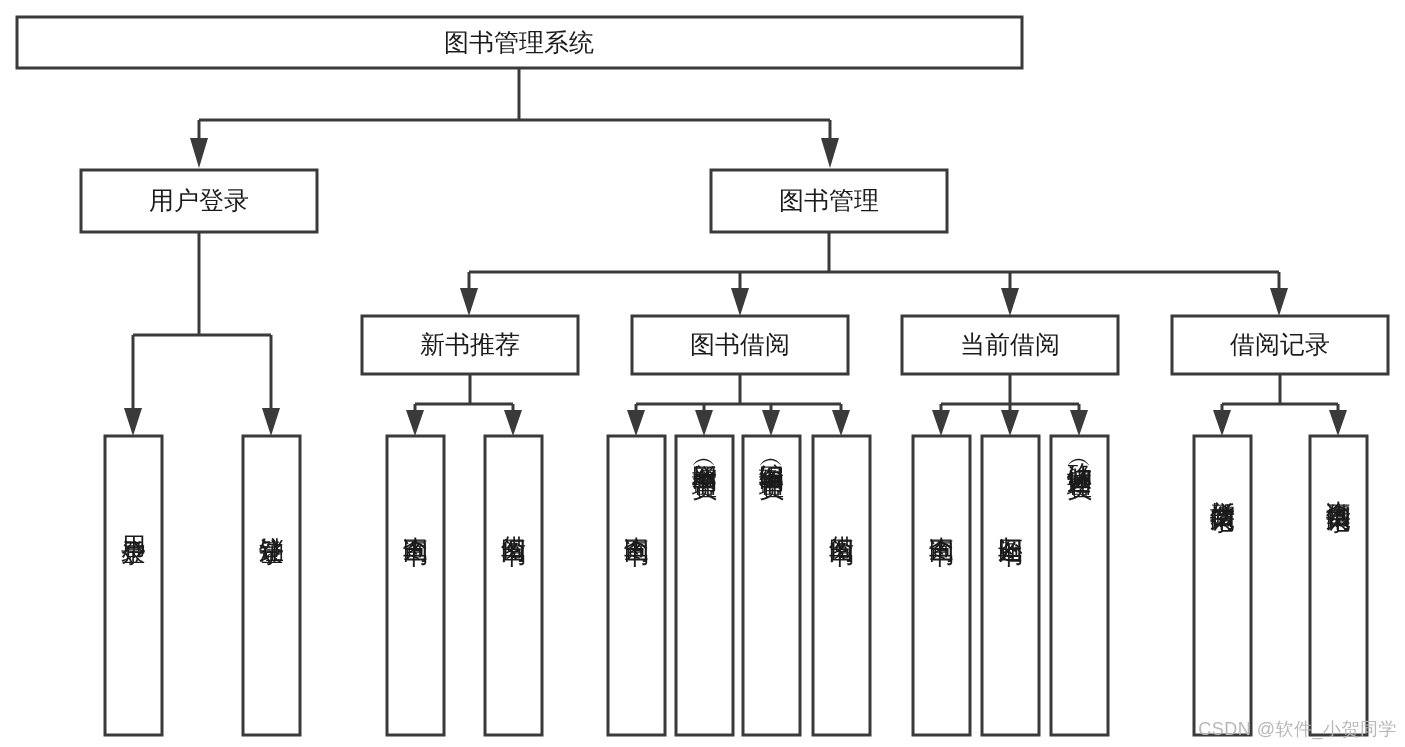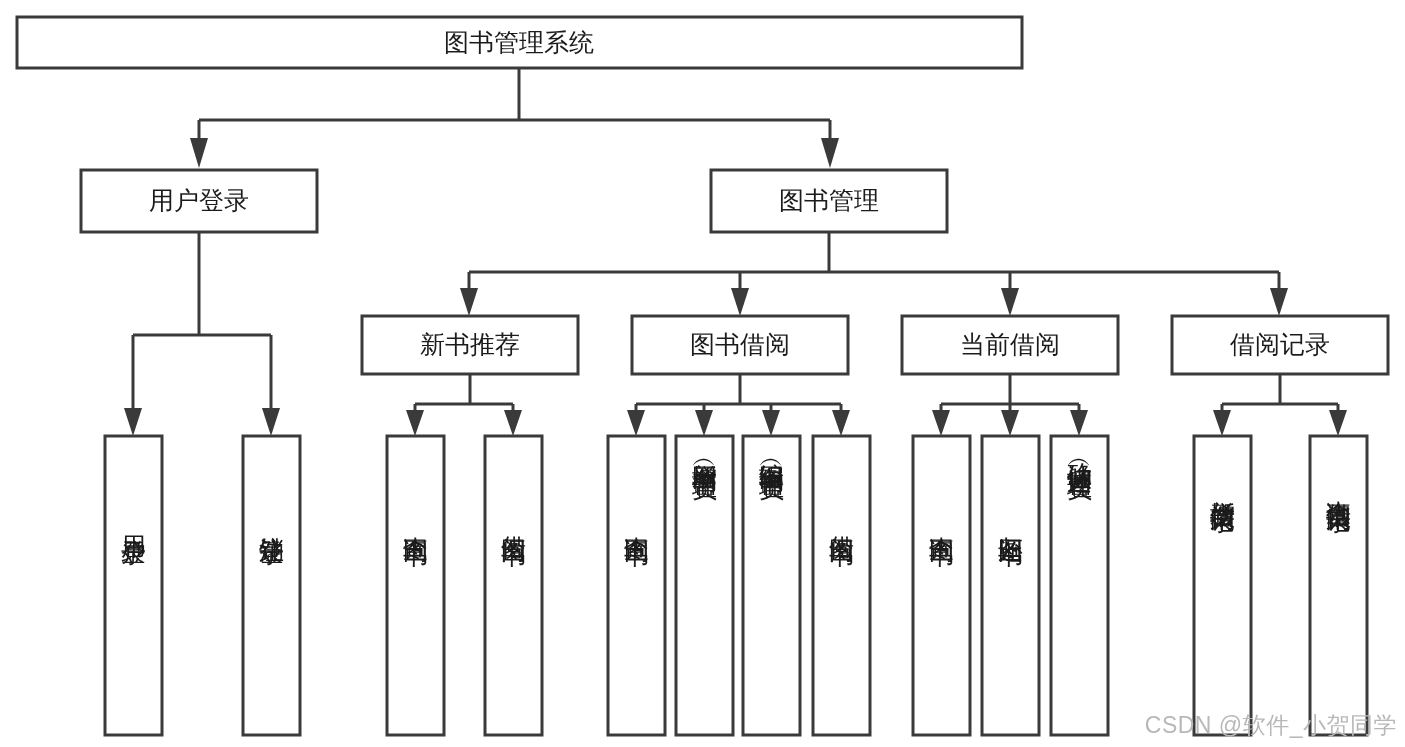--- a/index.html
+++ b/index.html
@@ -59,21 +59,21 @@
     line-height: 1;
     white-space: nowrap;
     text-align: left;
     pointer-events: none;
   }
   .watermark {
     position: absolute;
     right: 8px;
     bottom: 6px;
     font-family: "Liberation Sans", "DejaVu Sans", sans-serif;
-    font-size: 23px;
+    font-size: 18px;
     color: #b8b8b8;
     letter-spacing: 0.5px;
     white-space: nowrap;
   }
 </style>
 </head>
 <body>
 
 <div id="diagram-root">
 

